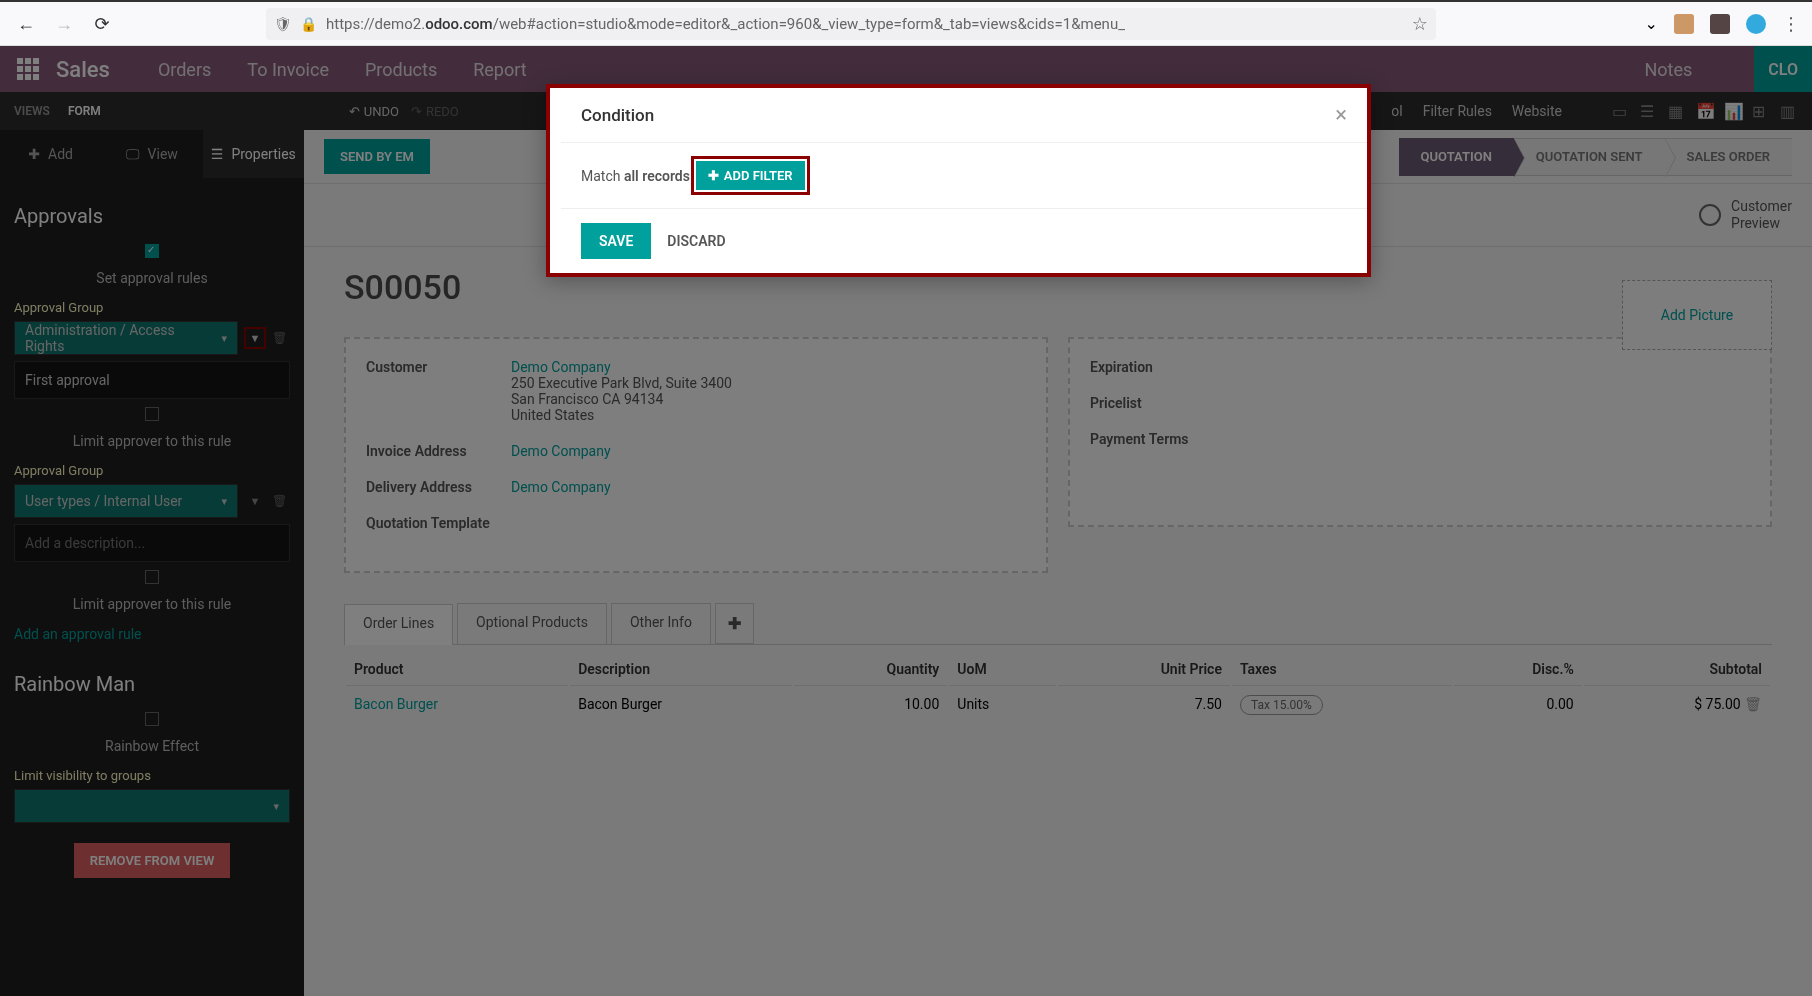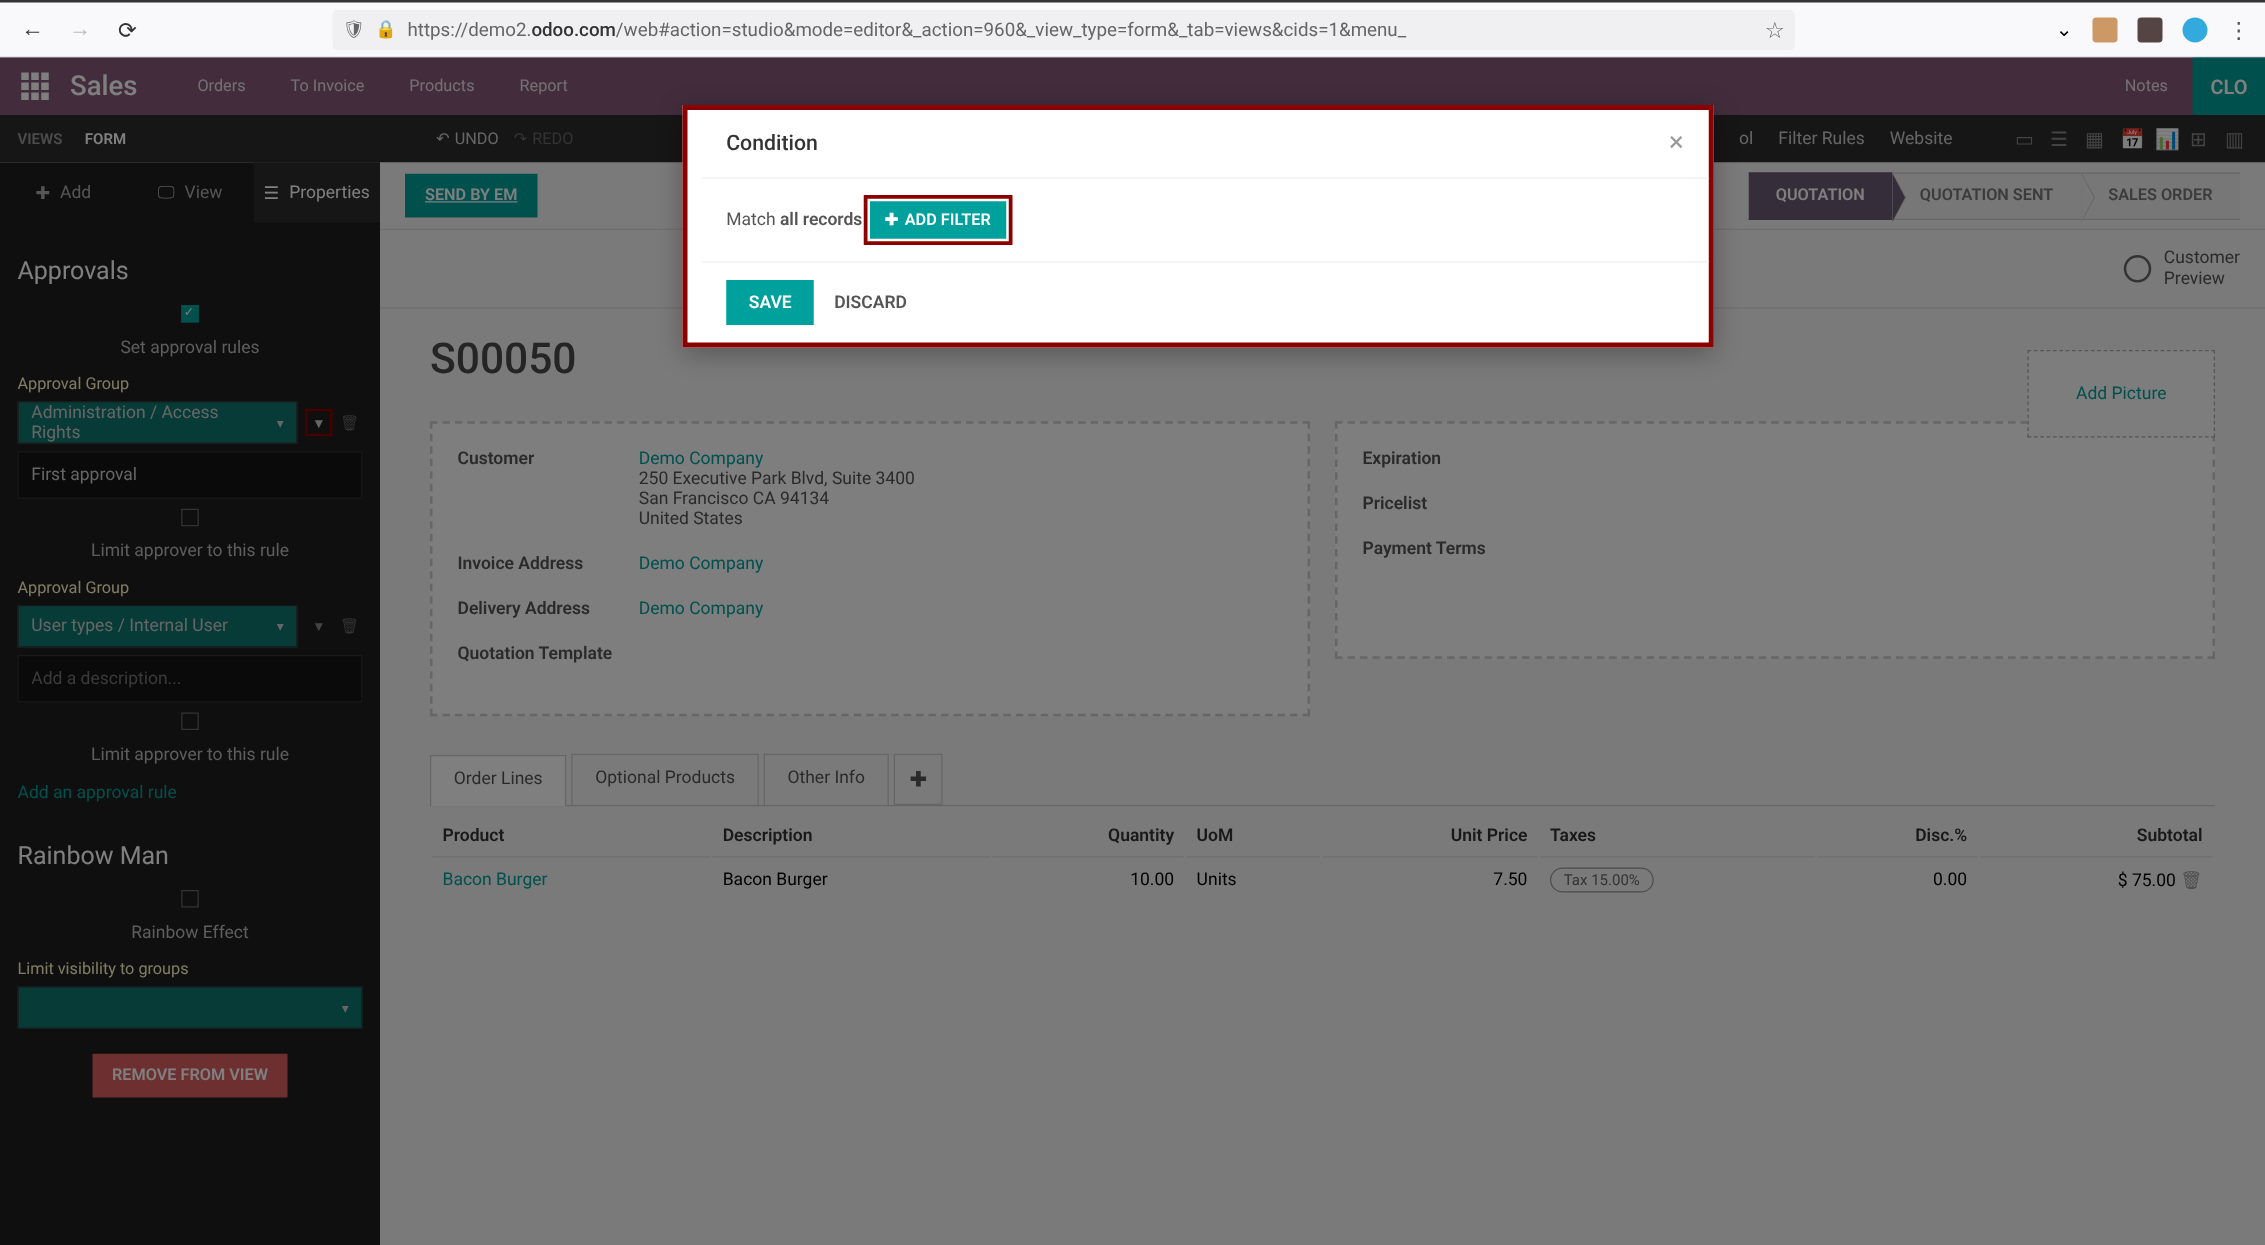--- a/index.html
+++ b/index.html
@@ -15,22 +15,22 @@
   .url-text .bold { color: #333; font-weight: 500; }
   .star { color: #666; font-size: 18px; margin-left: auto; }
   .browser-right { margin-left: auto; display: flex; gap: 16px; align-items: center; }
   .browser-ext { width: 20px; height: 20px; border-radius: 3px; }
   
   
   .top-nav { height: 46px; background: #875A7B; display: flex; align-items: center; color: #fff; padding-left: 12px; }
   .apps-icon { width: 32px; height: 32px; display: grid; grid-template-columns: repeat(3,6px); grid-template-rows: repeat(3,6px); gap: 2px; place-content: center; margin-right: 12px; }
   .apps-icon span { background: #fff; width: 6px; height: 6px; }
   .app-name { font-size: 22px; font-weight: 500; margin-right: 30px; }
-  .nav-item { padding: 0 18px; color: #e7e0e5; font-size: 13px; height: 46px; display: flex; align-items: center; cursor: pointer; }
-  .top-nav-right { margin-left: auto; display: flex; align-items: center; }
+  .nav-item { padding: 0 18px; color: #e7e0e5; font-size: 18px; height: 46px; display: flex; align-items: center; cursor: pointer; }
+  .top-nav-right { margin-left: auto; display: flex; align-items: center; gap: 42px; }
   .notes { padding: 0 20px; color: #e7e0e5; }
   .close-btn { background: #00A09D; height: 46px; padding: 0 14px; color: #fff; font-weight: 600; display: flex; align-items: center; }
   
   
   .studio-bar { height: 38px; background: #2c2c2c; display: flex; align-items: center; color: #999; padding: 0 14px; }
   .studio-tab { font-size: 12px; font-weight: 600; margin-right: 18px; }
   .studio-tab.active { color: #fff; }
   .studio-actions { margin-left: 230px; display: flex; gap: 4px; }
   .undo-btn { color: #ccc; font-size: 13px; display: flex; align-items: center; gap: 4px; }
   .redo-btn { color: #666; font-size: 13px; display: flex; align-items: center; gap: 4px; margin-left: 8px; }
@@ -59,21 +59,21 @@
   .filter-btn-sm { width: 22px; height: 22px; display: flex; align-items: center; justify-content: center; font-size: 11px; }
   .filter-btn-sm.hl { border: 2px solid #8B0000; }
   .del-btn-sm { width: 18px; color: #666; font-size: 12px; }
   .text-input { width: 100%; background: #141414; border: 1px solid #333; height: 38px; padding: 0 10px; font-size: 14px; color: #ccc; margin-bottom: 8px; }
   .link-add { color: #00A09D; font-size: 14px; margin-top: 10px; display: block; }
   .remove-btn { background: #DB5E5E; color: #fff; font-size: 13px; font-weight: 600; padding: 10px 16px; border: none; margin: 20px auto 0; display: block; }
   
   
   .canvas { flex: 1; background: #f5f5f5; position: relative; overflow: hidden; }
   .statusbar { height: 54px; display: flex; align-items: center; padding: 0 20px; border-bottom: 1px solid #ddd; }
-  .send-btn { background: #00A09D; color: #fff; border: none; padding: 10px 16px; font-size: 13px; font-weight: 600; text-decoration: underline; }
+  .send-btn { background: #00A09D; color: #fff; border: none; padding: 10px 16px; font-size: 13px; font-weight: 600; }
   .stages { margin-left: auto; display: flex; height: 38px; }
   .stage { display: flex; align-items: center; padding: 0 22px; font-size: 13px; font-weight: 600; color: #777; background: #eee; position: relative; border-top: 1px solid #ccc; border-bottom: 1px solid #ccc; }
   .stage.active { background: #6B5B73; color: #fff; border-color: #6B5B73; }
   .stage::after { content: ""; position: absolute; right: -10px; top: 0; width: 0; height: 0; border-top: 19px solid transparent; border-bottom: 19px solid transparent; border-left: 10px solid #eee; z-index: 2; }
   .stage.active::after { border-left-color: #6B5B73; }
   .stage::before { content: ""; position: absolute; right: -11px; top: -1px; width: 0; height: 0; border-top: 20px solid transparent; border-bottom: 20px solid transparent; border-left: 11px solid #ccc; z-index: 1; }
   .stage.last::after, .stage.last::before { display: none; }
   
   .titlebar { display: flex; align-items: center; padding: 14px 20px; border-bottom: 1px solid #ddd; }
   .preview-btn { margin-left: auto; display: flex; align-items: center; gap: 10px; color: #555; font-size: 14px; }

